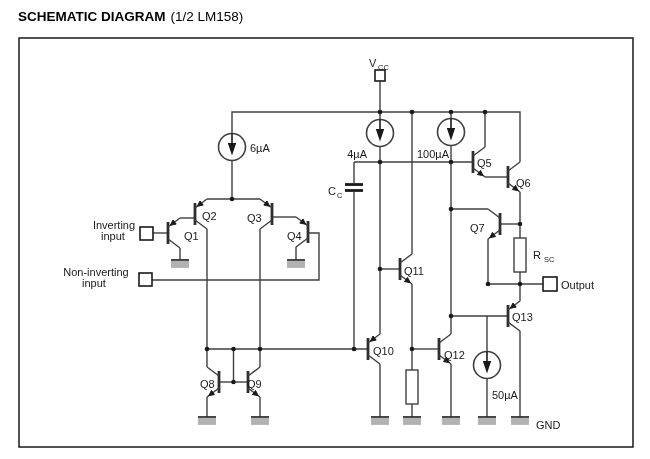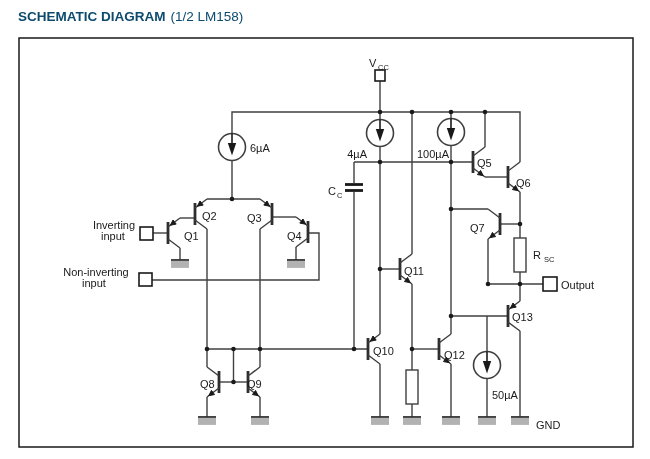--- a/index.html
+++ b/index.html
@@ -1,18 +1,18 @@
 <!DOCTYPE html>
 <html><head>
 <meta charset="utf-8">
 <style>
   html,body{margin:0;padding:0;background:#ffffff;}
   .page{position:relative;width:650px;height:459px;background:#ffffff;overflow:hidden;
         font-family:"Liberation Sans",sans-serif;}
-  .title{position:absolute;left:18px;top:9px;font-size:13.5px;color:#0c4a6e;white-space:nowrap;}
+  .title{position:absolute;left:18px;top:9px;font-size:13.5px;color:#000000;white-space:nowrap;}
   .title .bold{font-weight:bold;}
   .title .normal{font-weight:normal;margin-left:5px;}
   svg text{font-family:"Liberation Sans",sans-serif;fill:#1a1a1a;}
   .lbl{font-size:11px;}
   .sub{font-size:7.5px;}
   .wire{stroke:#3f3f3f;stroke-width:1.4;fill:none;}
 </style>
 </head>
 <body>
 

